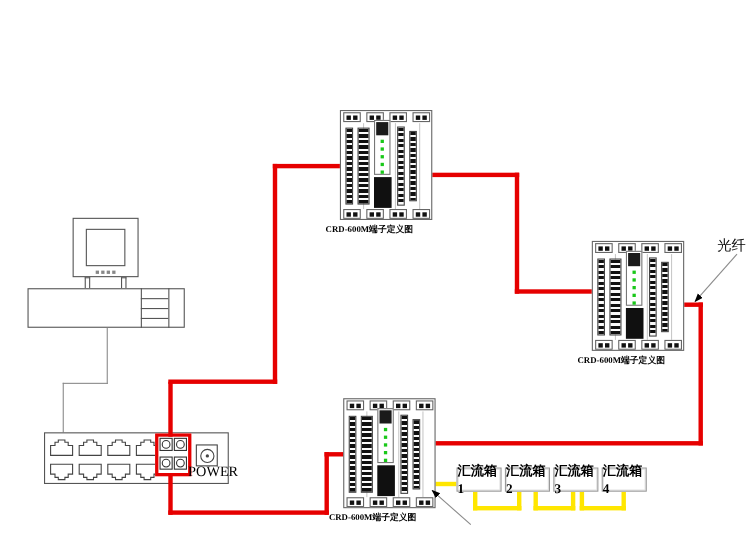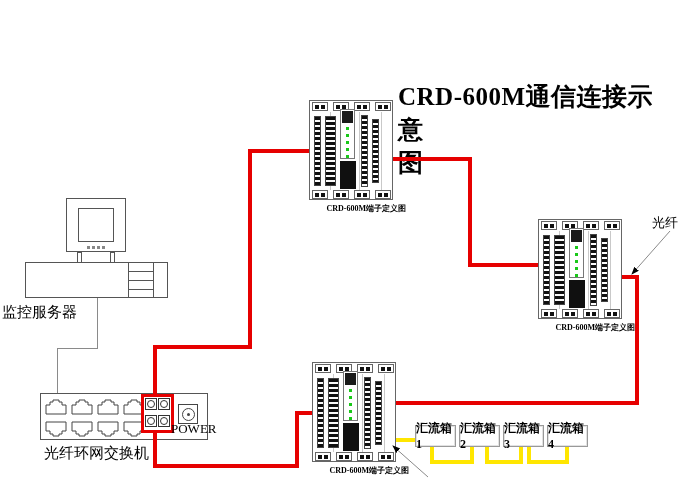--- a/index.html
+++ b/index.html
@@ -24,21 +24,21 @@
        display:flex;gap:2px;align-items:center;justify-content:center;background:#fff;}
   .tab i{width:4px;height:4px;background:#111;display:block;}
   .strip{position:absolute;border:1px solid #444;box-sizing:border-box;
          background:repeating-linear-gradient(to bottom,#101010 0 3px,#fafafa 3px 5px);}
   .module{position:absolute;left:30px;top:8px;width:15px;height:50px;border:1px solid #777;
           background:#fff;box-sizing:border-box;}
   .module .head{height:12px;margin:1px;background:#1a1a1a;}
   .led{width:3px;height:3px;background:var(--led,#19c819);margin:4px auto 0;}
   .blk{position:absolute;left:30px;top:60px;width:16px;height:28px;background:#101010;}
   .slot{position:absolute;top:11px;width:1px;height:78px;background:#c9c9c9;}
-  .caption{position:absolute;width:110px;text-align:right;font-size:8px;font-weight:bold;
+  .caption{position:absolute;width:110px;text-align:left;font-size:8px;font-weight:bold;
            letter-spacing:0;white-space:nowrap;}
   
   .fiberblock{position:absolute;left:141px;top:394px;width:33px;height:39px;
               border:3px solid var(--fiber-line,#e60000);background:#fff;box-sizing:border-box;}
   .fport{position:absolute;width:12px;height:12px;border:1px solid #333;box-sizing:border-box;
          display:flex;align-items:center;justify-content:center;background:#fff;}
   .fport b{width:6px;height:6px;border:1px solid #333;border-radius:50%;display:block;}
   .powerjack{position:absolute;left:178px;top:404px;width:20px;height:20px;border:1px solid #444;
              box-sizing:border-box;display:flex;align-items:center;justify-content:center;background:#fff;}
   .powerjack b{width:11px;height:11px;border:1px solid #444;border-radius:50%;display:flex;
@@ -50,40 +50,35 @@
   .cbox{position:absolute;top:425px;width:41px;height:22px;border:1px solid #999;
         box-shadow:inset 0 0 0 1px #e2e2e2;box-sizing:border-box;background:#fff;
         display:flex;align-items:center;justify-content:center;font-size:12px;font-weight:bold;}
   svg.overlay{position:absolute;left:0;top:0;pointer-events:none;}
 </style>
 </head>
 <body>
 
 <div class="stage">
 
-  <div class="title">
-    <div>CRD-600M通信连接示意</div>
-    <div>图</div>
-  </div>
 
   <div class="outline" style="left:66px;top:198px;width:60px;height:54px;"></div>
   <div class="outline" style="left:78px;top:208px;width:36px;height:34px;"></div>
   <div class="dot" style="left:87px;top:246px;"></div>
   <div class="dot" style="left:92px;top:246px;"></div>
   <div class="dot" style="left:97px;top:246px;"></div>
   <div class="dot" style="left:102px;top:246px;"></div>
   <div class="outline" style="left:77px;top:252px;width:5px;height:10px;border-bottom:none;"></div>
   <div class="outline" style="left:110px;top:252px;width:5px;height:10px;border-bottom:none;"></div>
   <div class="outline" style="left:25px;top:262px;width:143px;height:36px;"></div>
   <div class="abs" style="left:128px;top:262px;width:1px;height:36px;background:#555;"></div>
   <div class="abs" style="left:153px;top:262px;width:1px;height:36px;background:#555;"></div>
   <div class="abs" style="left:128px;top:271px;width:25px;height:1px;background:#555;"></div>
   <div class="abs" style="left:128px;top:280px;width:25px;height:1px;background:#555;"></div>
   <div class="abs" style="left:128px;top:289px;width:25px;height:1px;background:#555;"></div>
-  <div class="lbl" style="left:2px;top:303px;font-size:15px;">监控服务器</div>
 
   <div class="wire gray" style="left:97px;top:298px;width:1px;height:51px;"></div>
   <div class="wire gray" style="left:57px;top:348px;width:41px;height:1px;"></div>
   <div class="wire gray" style="left:57px;top:348px;width:1px;height:46px;"></div>
 
   <div class="outline" style="left:40px;top:393px;width:168px;height:47px;"></div>
   <svg class="overlay" width="120" height="42" viewBox="0 0 120 42" style="left:45px;top:399px;">
     <g fill="#fff" stroke="#444" stroke-width="1">
       <path d="M1 15 V6 H5 V3 H8 V1 H14 V3 H17 V6 H21 V15 Z"></path>
       <path d="M27 15 V6 H31 V3 H34 V1 H40 V3 H43 V6 H47 V15 Z"></path>
@@ -107,21 +102,20 @@
     </div>
   <div class="fport" style="left:158px;top:415px;">
       <b></b>
     </div>
   <div class="powerjack">
       <b>
         <i></i>
       </b>
     </div>
   <div class="lbl" style="left:171px;top:421px;font-size:13px;font-weight:normal;">POWER</div>
-  <div class="lbl" style="left:44px;top:444px;font-size:15px;">光纤环网交换机</div>
 
   <div class="wire red" style="left:153px;top:347px;width:4px;height:50px;"></div>
   <div class="wire red" style="left:153px;top:345px;width:99px;height:4px;"></div>
   <div class="wire red" style="left:248px;top:149px;width:4px;height:200px;"></div>
   <div class="wire red" style="left:248px;top:149px;width:92px;height:4px;"></div>
   <div class="wire red" style="left:344px;top:157px;width:128px;height:4px;"></div>
   <div class="wire red" style="left:468px;top:157px;width:4px;height:110px;"></div>
   <div class="wire red" style="left:468px;top:263px;width:80px;height:4px;"></div>
   <div class="wire red" style="left:576px;top:275px;width:63px;height:4px;"></div>
   <div class="wire red" style="left:635px;top:275px;width:4px;height:130px;"></div>

